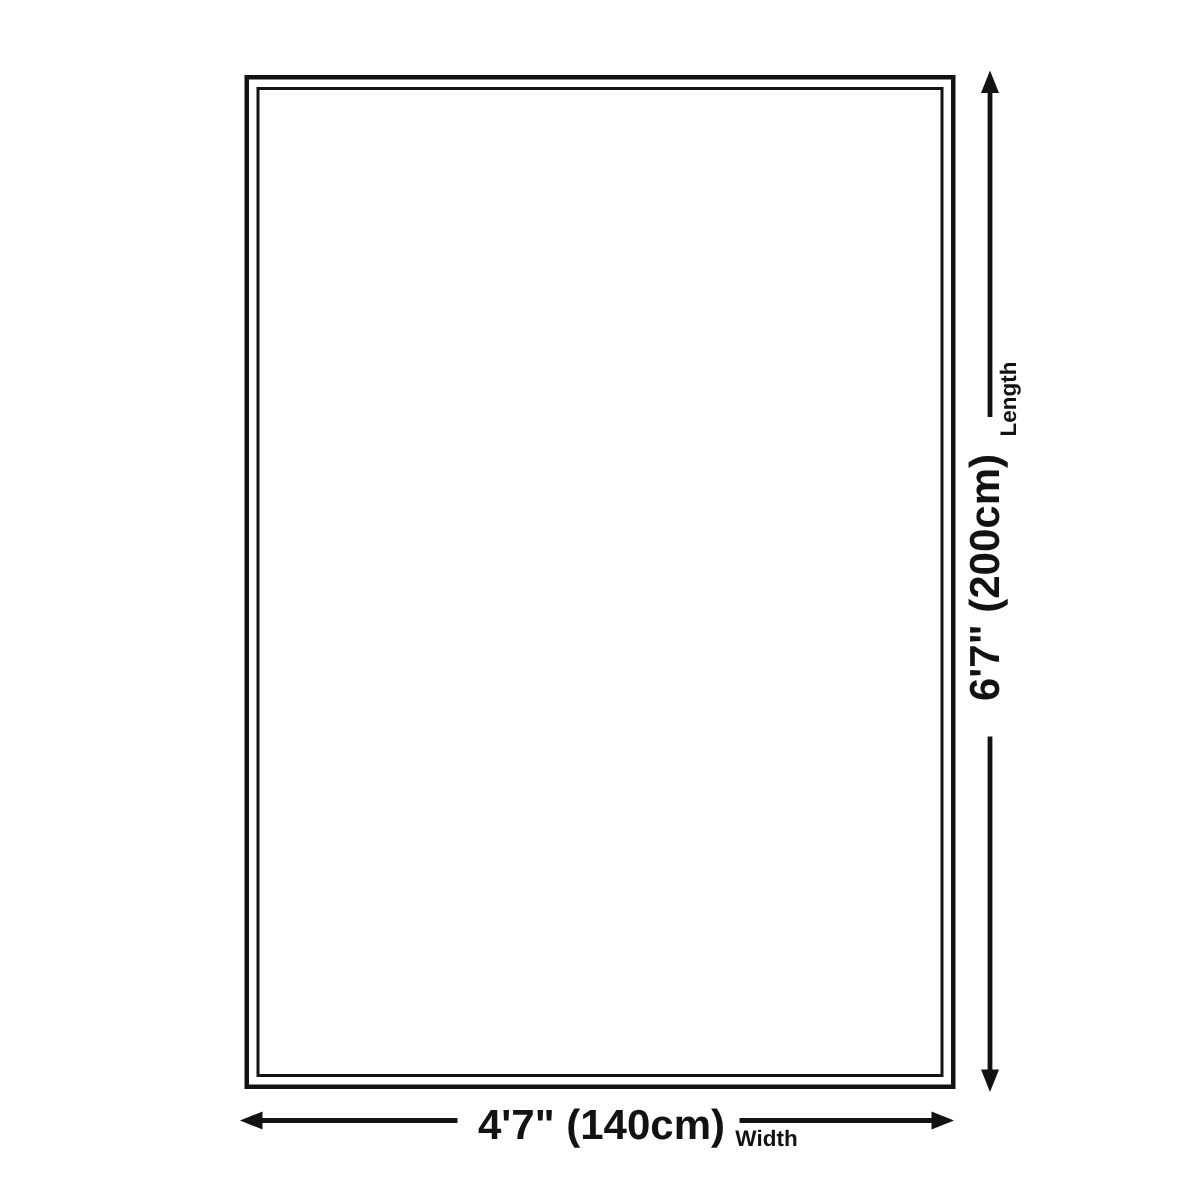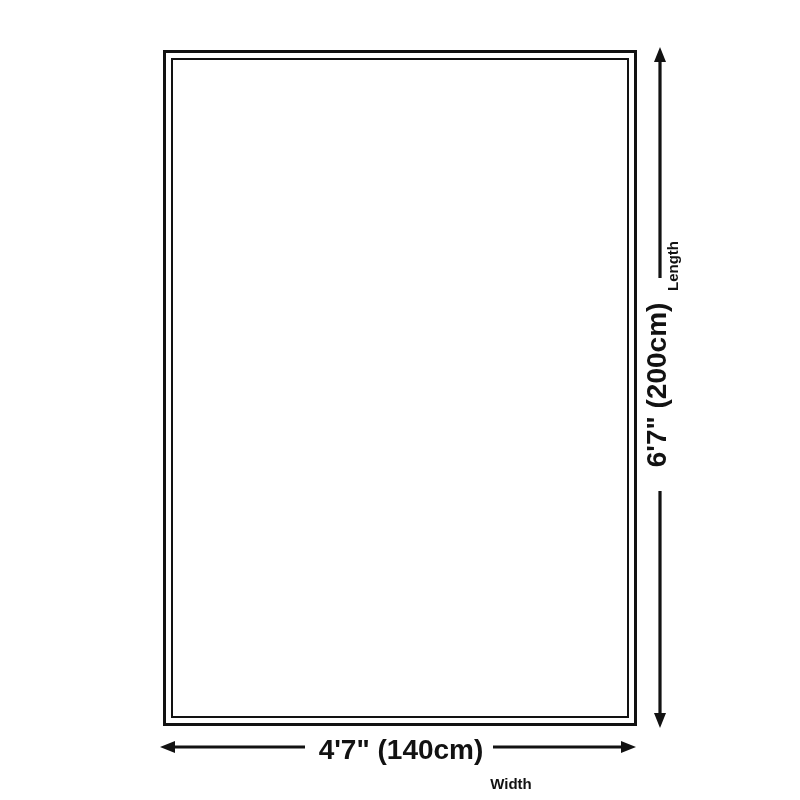--- a/index.html
+++ b/index.html
@@ -95,21 +95,21 @@
     transform-origin: 50% 50%;
   }
   .dim-value-h {
     left: 281px;
     top: 733px;
     width: 240px;
     height: 34px;
   }
   .dim-label-h {
     left: 481px;
-    top: 774px;
+    top: 750px;
     width: 60px;
     height: 18px;
   }
 </style>
 </head>
 <body>
 
 <div class="canvas">
 
   <div class="rug">

